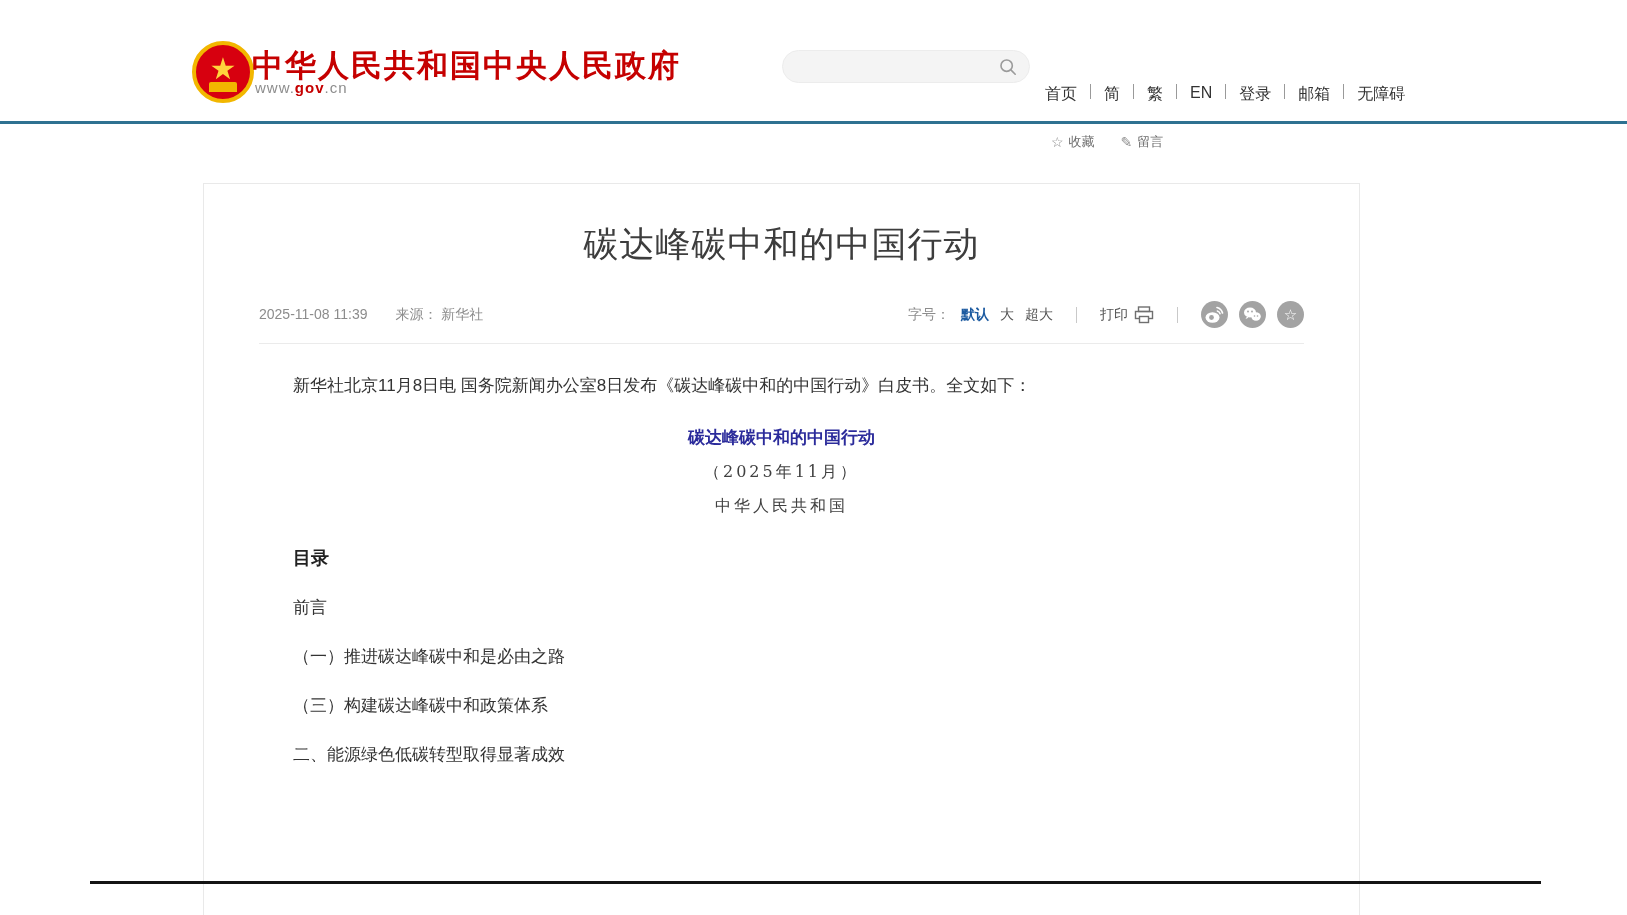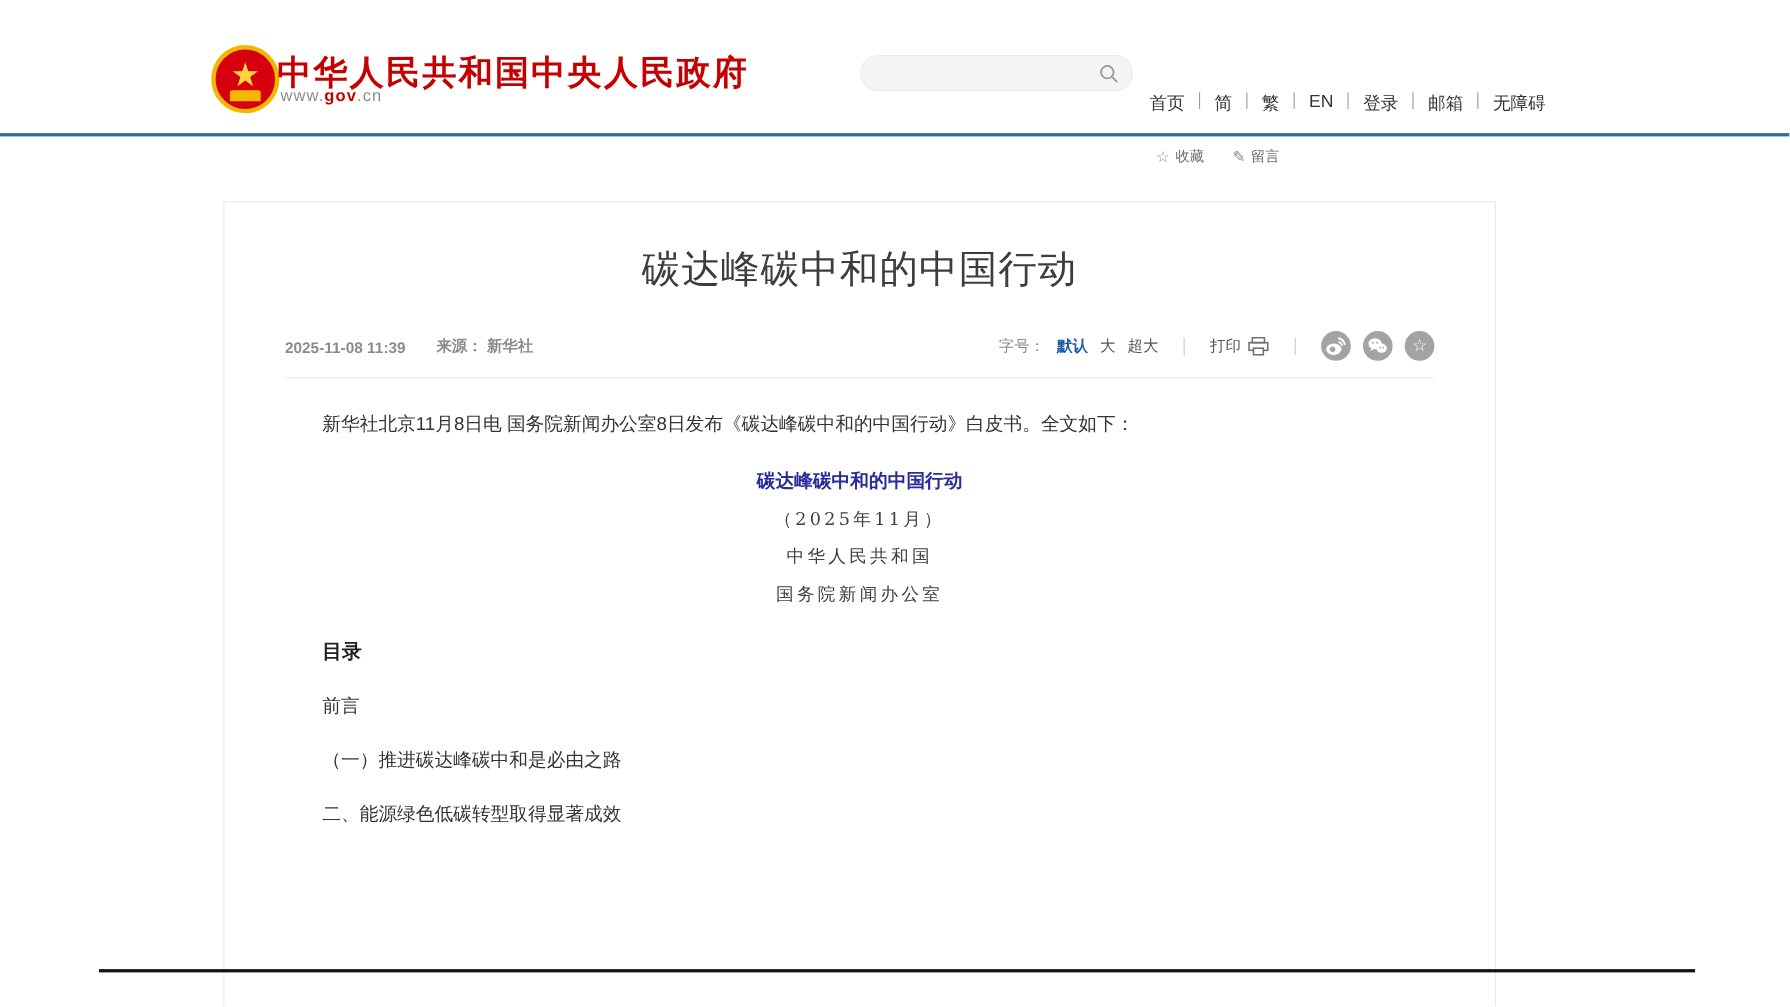--- a/index.html
+++ b/index.html
@@ -57,21 +57,21 @@
     background:#fff; border:1px solid #e9e9e9;
   }
   .article-title {
     margin-top:37px; text-align:center; font-size:35px; color:#3d3d3d;
     font-weight:400; letter-spacing:1px;
   }
   .meta {
     margin:33px 55px 0 55px; display:flex; align-items:center;
     justify-content:space-between; font-size:14px; color:#8c8c8c;
   }
-  .meta-left { display:flex; align-items:flex-end; gap:28px;font-weight:bold; }
+  .meta-left { display:flex; align-items:flex-start; gap:28px; }
   .meta-right { display:flex; align-items:center; gap:11px;justify-content:center; }
   .font-default { color:#1c5aa0; font-weight:bold; cursor:pointer; }
   .font-opt { color:#555; cursor:pointer; }
   .meta-sep { width:1px; height:16px; background:#c9c9c9; margin:0 12px; }
   .print-btn { display:flex; align-items:center; gap:6px; color:#555; cursor:pointer; }
   .share-circle {
     width:27px; height:27px; border-radius:50%; background:#a3a3a3;
     display:flex; align-items:center; justify-content:center; cursor:pointer;
   }
   .share-circle .star-glyph { color:#fff; font-size:15px; line-height:1; }
@@ -188,24 +188,24 @@
       </div>
     </div>
 
     <div class="meta-divider"></div>
 
     <div class="body-text">
       <p class="lead">新华社北京11月8日电 国务院新闻办公室8日发布《碳达峰碳中和的中国行动》白皮书。全文如下：</p>
       <div class="doc-title">碳达峰碳中和的中国行动</div>
       <div class="doc-line">（2025年11月）</div>
       <div class="doc-line">中华人民共和国</div>
-      <div class="doc-line">国务院新闻办公室</div>
 
       <div class="toc-heading">目录</div>
       <div class="toc-item">前言</div>
       <div class="toc-item">（一）推进碳达峰碳中和是必由之路</div>
+      <div class="toc-item">（三）构建碳达峰碳中和政策体系</div>
       <div class="toc-item">二、能源绿色低碳转型取得显著成效</div>
 
     </div>
   </div>
 
   <div class="bottom-line"></div>
 </div>
 
 </body></html>

